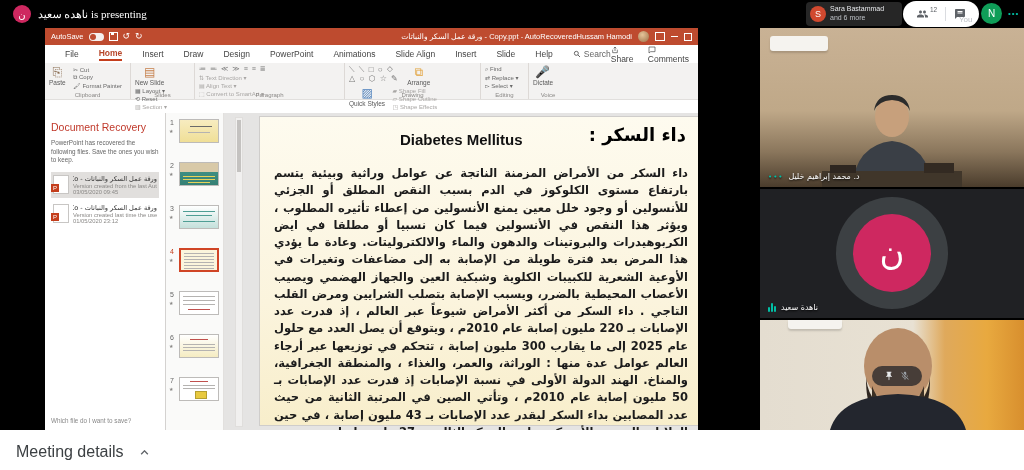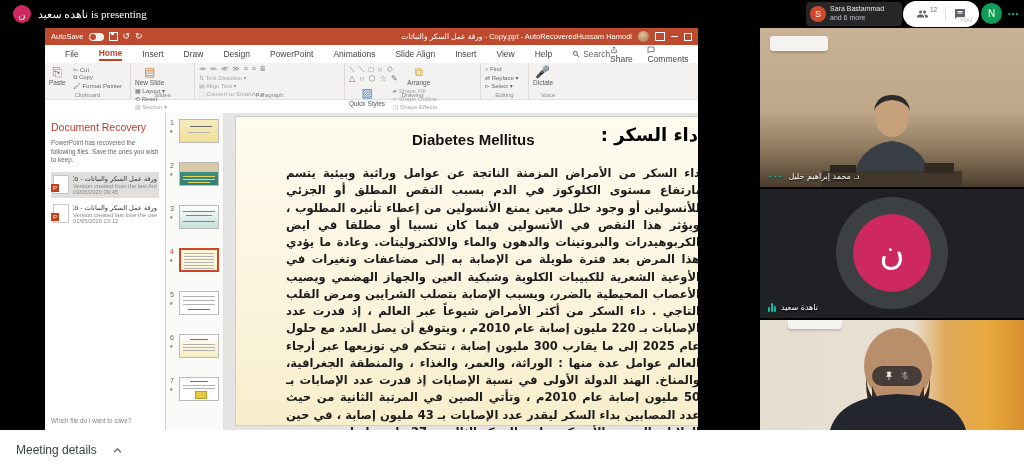--- a/index.html
+++ b/index.html
@@ -99,22 +99,22 @@
   .t3{background:linear-gradient(180deg,#ffffff,#C4E0DB);}
   .t4{background:#FBF5DC;}
   .t5{background:#fff;}
   .t6{background:linear-gradient(180deg,#fff,#F5ECC2);}
   .t7{background:#fff;}
   .t7img{position:absolute;left:15px;bottom:1px;width:10px;height:6px;background:#E8C93F;border:1px solid #b59f2f;}
   
   #slidepane{left:179px;top:0;width:474px;height:317px;background:#E5E4E3;}
   .vscroll{left:11px;top:4px;width:6px;height:308px;background:#F1F0EF;border:1px solid #e0deDC;}
   .vthumb{left:1px;top:2px;width:4px;height:52px;background:#C4C2C0;position:absolute;}
-  #slide{left:12px;top:4px;width:442px;height:308px;background:linear-gradient(180deg,#FEFBEF 0%,#FBF4DD 60%,#F8EECB 100%);
-     box-shadow:0 0 0 1px #cFcdCB;padding-left:36px;}
+  #slide{left:36px;top:4px;width:442px;height:308px;background:linear-gradient(180deg,#FEFBEF 0%,#FBF4DD 60%,#F8EECB 100%);
+     box-shadow:0 0 0 1px #cFcdCB;}
   .slide-title-row{position:relative;height:38px;margin-top:7px;}
   .title-ar{position:absolute;right:16px;top:0px;font-size:18px;font-weight:bold;color:#000;font-family:"DejaVu Sans",sans-serif;direction:rtl;}
   .title-en{position:absolute;left:140px;top:7px;font-size:15px;font-weight:bold;color:#111;}
   .slide-body{margin:3px 14px 0 14px;direction:rtl;text-align:justify;font-size:11.5px;font-weight:bold;color:#1b1b1b;
      line-height:1.5;font-family:"DejaVu Sans",sans-serif;}
   
   .tile{left:760px;width:264px;overflow:hidden;background:#202124;}
   #tile1{top:28px;height:159px;background:linear-gradient(180deg,#C9B295 0%,#BFA888 52%,#8a765c 78%,#4a3c2c 100%);}
   #tile3{top:320px;height:110px;background:linear-gradient(90deg,#E4DDD0 0%,#E8E1D3 58%,#DFA95C 70%,#E8A93F 86%,#D88F2E 100%);}
   #tile2{top:189px;height:129px;}
@@ -126,21 +126,21 @@
   .tile-dots{color:#00BFA5;font-size:7px;letter-spacing:1px;}
   .eq{display:flex;align-items:flex-end;gap:1px;height:9px;}
   .eq i{display:block;width:2px;background:#00BFA5;border-radius:1px;}
   .ring{left:76px;top:8px;width:112px;height:112px;border-radius:50%;background:#3c4043;display:flex;align-items:center;justify-content:center;}
   .ring-avatar{width:78px;height:78px;border-radius:50%;background:#CE2860;color:#fff;font-size:34px;
      display:flex;align-items:center;justify-content:center;font-family:"DejaVu Sans",sans-serif;}
   .hover-pill{left:112px;top:46px;width:50px;height:20px;border-radius:10px;background:rgba(38,39,42,.78);
      display:flex;align-items:center;justify-content:center;gap:6px;}
   
   #bottombar{left:0;top:430px;width:1024px;height:40px;background:#fff;}
-  .meeting-details{left:16px;top:13px;font-size:12px;color:#3c4043;display:flex;align-items:center;gap:16px;}
+  .meeting-details{left:16px;top:13px;font-size:16px;color:#3c4043;display:flex;align-items:center;gap:16px;}
 </style>
 </head>
 <body>
 
 <div id="stage">
 
   <div id="topbar" class="abs">
     <div class="abs presenter-avatar">ن</div>
     <div class="abs presenting-text">ناهده سعيد is presenting</div>
 
@@ -193,21 +193,21 @@
     <div id="ppt-menubar" class="abs">
       <span class="tab">File</span>
       <span class="tab active">Home</span>
       <span class="tab">Insert</span>
       <span class="tab">Draw</span>
       <span class="tab">Design</span>
       <span class="tab">PowerPoint</span>
       <span class="tab">Animations</span>
       <span class="tab">Slide Align</span>
       <span class="tab">Insert</span>
-      <span class="tab">View</span>
+      <span class="tab">Slide</span>
       <span class="tab">Help</span>
       <span class="search-box">
         <svg width="8" height="8" viewBox="0 0 24 24">
           <path fill="none" stroke="#666" stroke-width="3" d="M10 4a6 6 0 1 1 0 12 6 6 0 0 1 0-12zm4.5 10.5L21 21"></path>
         </svg>
         <span>Search</span>
       </span>
       <span class="menu-right">
         <span>
           <svg class="mini-ic" width="8" height="8" viewBox="0 0 24 24">

